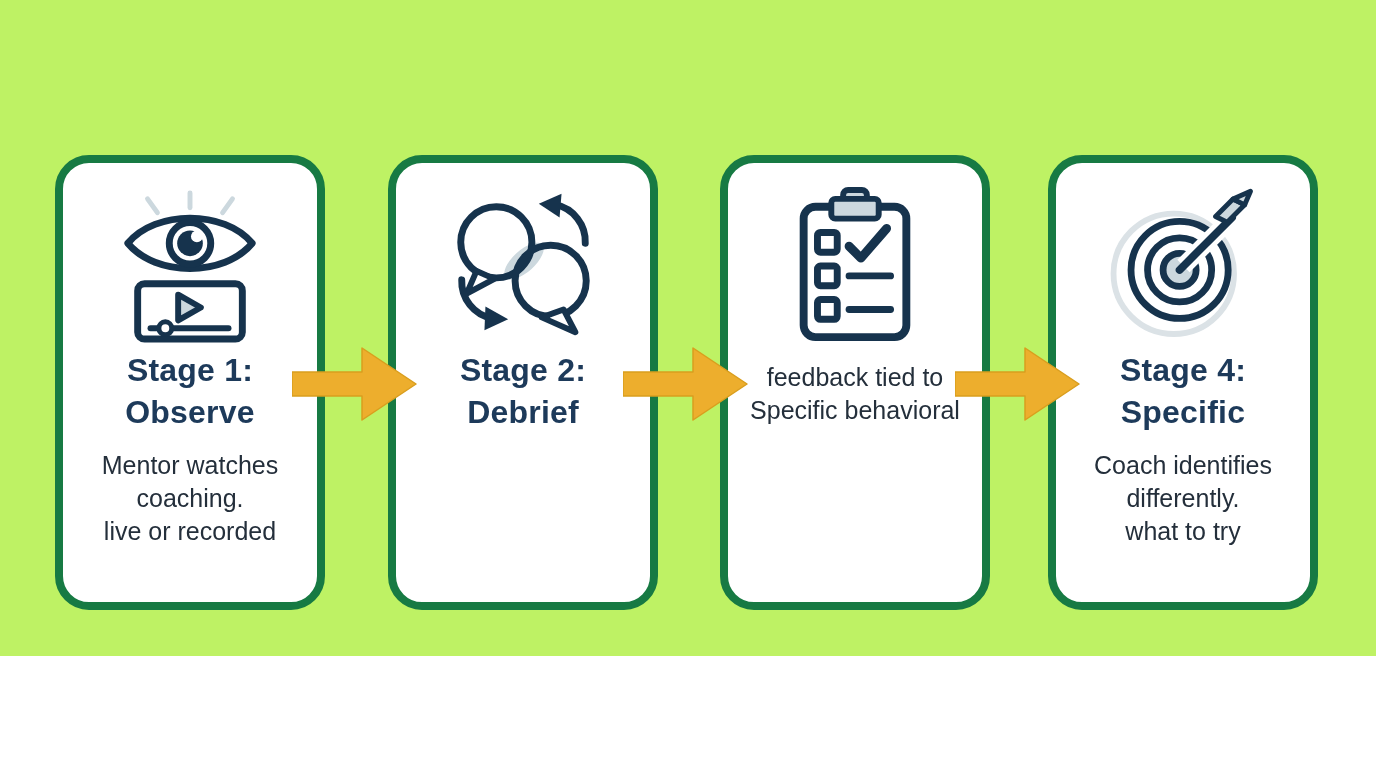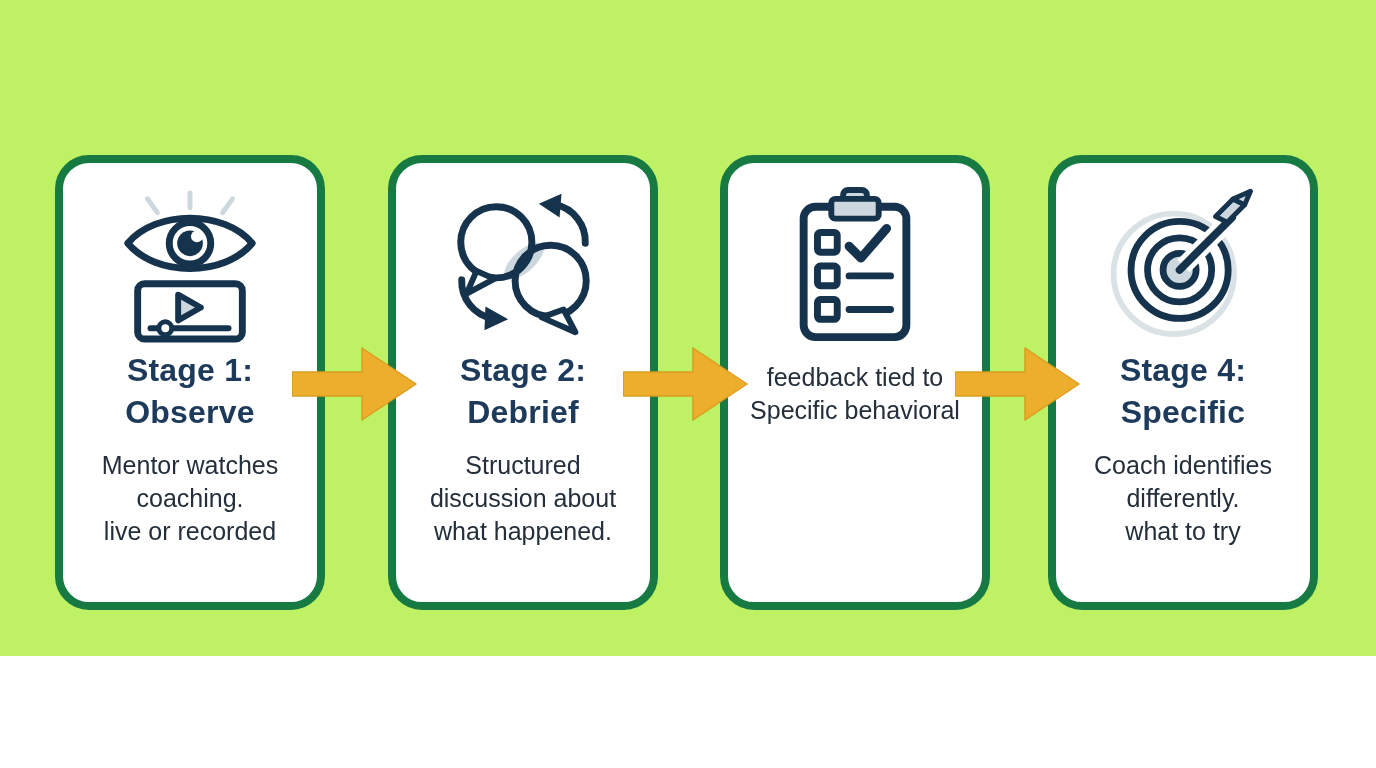--- a/index.html
+++ b/index.html
@@ -113,25 +113,20 @@
         <path d="M118 14 A 38 38 0 0 1 148 53" fill="none" stroke="#16334d" stroke-width="7" stroke-linecap="round"></path>
         <polygon points="124,3 101,13 122,27" fill="#16334d"></polygon>
         <path d="M23 90 A 38 38 0 0 0 54 129" fill="none" stroke="#16334d" stroke-width="7" stroke-linecap="round"></path>
         <polygon points="47,117 70,130 46,141" fill="#16334d"></polygon>
       </svg>
     </div>
     <div class="title">
       <span>Stage 2:</span>
       <span>Debrief</span>
     </div>
-    <div class="desc">
-      <span>Structured</span>
-      <span>discussion about</span>
-      <span>what happened.</span>
-    </div>
   </div>
 
   <div class="card" style="left:720px">
     <div class="icon-wrap">
       <svg width="140" height="158" viewBox="0 0 140 160">
 
         <rect x="18" y="20" width="104" height="132" rx="12" fill="#ffffff" stroke="#16334d" stroke-width="8"></rect>
 
         <rect x="58" y="3" width="24" height="14" rx="5" fill="#ccd8de" stroke="#16334d" stroke-width="6"></rect>
         <rect x="46" y="12" width="48" height="20" rx="4" fill="#ccd8de" stroke="#16334d" stroke-width="6"></rect>

